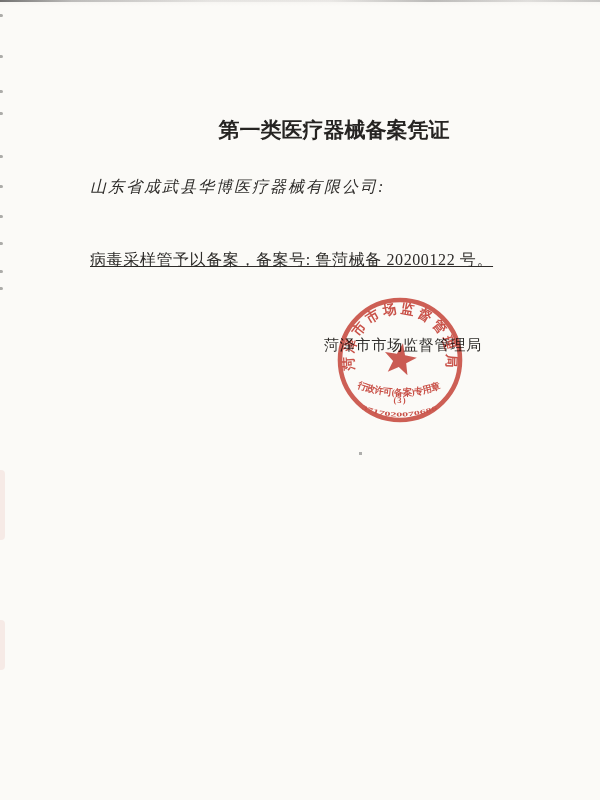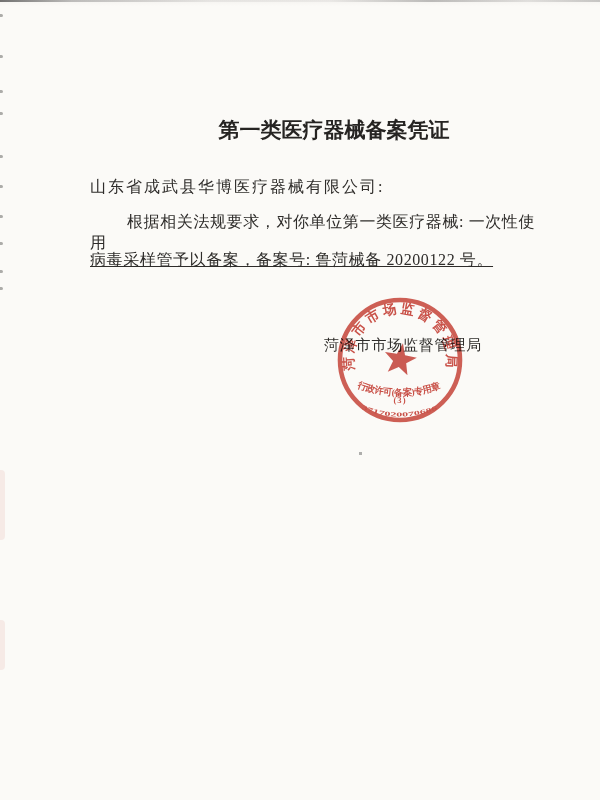--- a/index.html
+++ b/index.html
@@ -26,21 +26,21 @@
   .edge-speck{position:absolute;left:0;width:3px;height:3px;background:#8a8a88;opacity:.7;border-radius:0 2px 2px 0;}
   .edge-smudge{position:absolute;left:0;width:5px;background:rgba(228,178,174,.22);border-radius:0 4px 4px 0;}
   .dot-speck{position:absolute;width:3px;height:3px;background:#9b9b99;opacity:.8;}
 
   .title{
     position:absolute;top:116px;left:0;width:600px;
     text-align:center;font-size:21px;font-weight:bold;
     color:#262422;letter-spacing:0px;margin-left:34px;
   }
   .line{position:absolute;left:90px;width:460px;font-size:16px;color:#2e2c2a;}
-  .recipient{top:177px;letter-spacing:2px;}
+  .recipient{top:177px;letter-spacing:2px;font-style:italic;}
   .body1{top:212px;text-indent:37px;letter-spacing:.6px;}
   .body2{top:250px;letter-spacing:.6px;text-decoration:underline;}
 
   .issuer{
     position:absolute;top:336px;left:324px;
     font-size:15px;color:#2e2c2a;letter-spacing:.8px;
   }
   .issue-date{
     position:absolute;top:361px;left:343px;
     font-size:15px;color:#2e2c2a;letter-spacing:1px;
@@ -68,21 +68,20 @@
   <div class="edge-speck" style="top:242px"></div>
   <div class="edge-speck" style="top:270px"></div>
   <div class="edge-speck" style="top:287px"></div>
   <div class="edge-smudge" style="top:470px;height:70px"></div>
   <div class="edge-smudge" style="top:620px;height:50px"></div>
   <div class="dot-speck" style="left:359px;top:452px"></div>
 
   <div class="title">第一类医疗器械备案凭证</div>
 
   <div class="line recipient">山东省成武县华博医疗器械有限公司:</div>
-  <div class="line body1">根据相关法规要求，对你单位第一类医疗器械: 一次性使用</div>
   <div class="line body2">病毒采样管予以备案，备案号: 鲁菏械备 20200122 号。</div>
 
   <div class="issuer">菏泽市市场监督管理局</div>
 
   <div class="stamp">
     <svg viewBox="0 0 140 140" width="140" height="140">
       <defs>
         <path id="arcTop" d="M 24.6,82.2 A 47 47 0 1 1 115.4,82.2" fill="none"></path>
         <path id="arcMid" d="M 27,97.5 A 117 117 0 0 0 113,97.5" fill="none"></path>
         <path id="arcNum" d="M 29.5,118 A 100 100 0 0 0 110.5,118" fill="none"></path>

